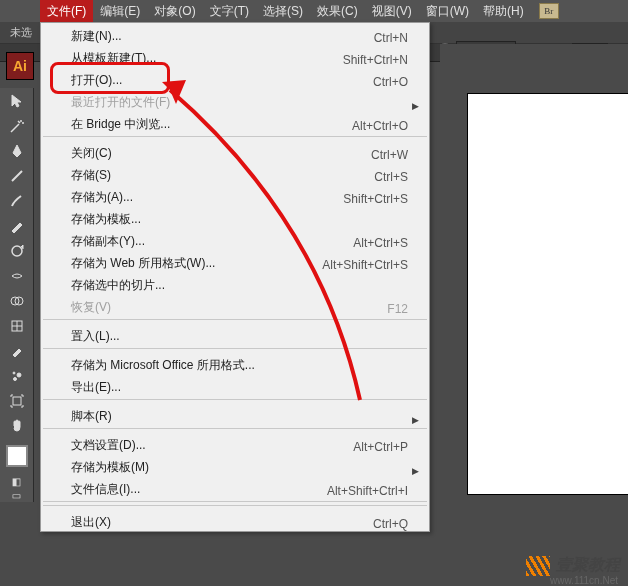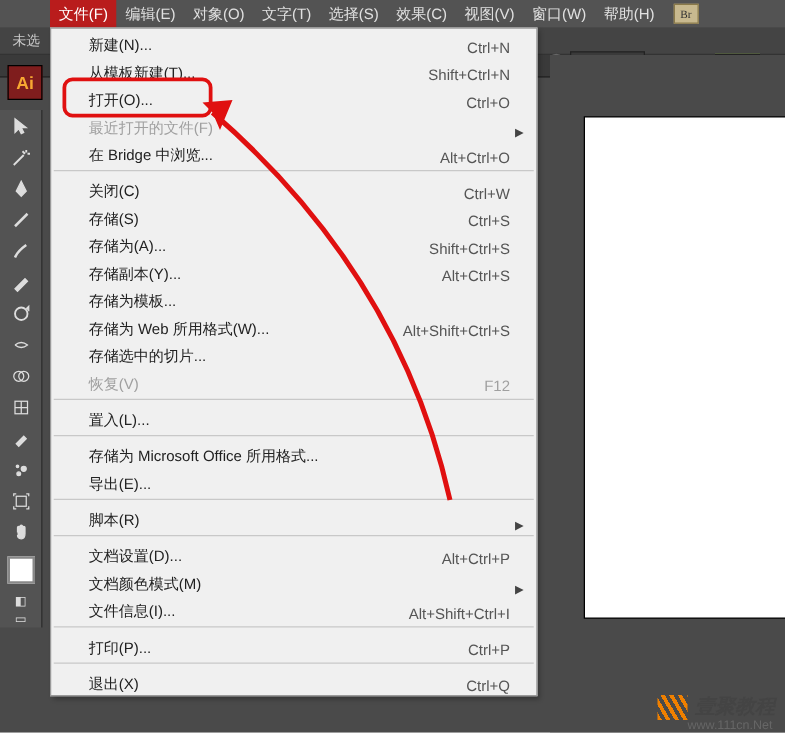--- a/index.html
+++ b/index.html
@@ -198,25 +198,25 @@
     </div>
     <div class="menu-item">
       <span class="label">存储(S)</span>
       <span class="shortcut">Ctrl+S</span>
     </div>
     <div class="menu-item">
       <span class="label">存储为(A)...</span>
       <span class="shortcut">Shift+Ctrl+S</span>
     </div>
     <div class="menu-item">
+      <span class="label">存储为模板...</span>
+    </div>
+    <div class="menu-item">
       <span class="label">存储副本(Y)...</span>
       <span class="shortcut">Alt+Ctrl+S</span>
-    </div>
-    <div class="menu-item">
-      <span class="label">存储为模板...</span>
     </div>
     <div class="menu-item">
       <span class="label">存储为 Web 所用格式(W)...</span>
       <span class="shortcut">Alt+Shift+Ctrl+S</span>
     </div>
     <div class="menu-item">
       <span class="label">存储选中的切片...</span>
     </div>
     <div class="menu-item disabled">
       <span class="label">恢复(V)</span>
@@ -237,32 +237,28 @@
     <div class="menu-item">
       <span class="label">脚本(R)</span>
       <span class="sub">▶</span>
     </div>
     <div class="menu-sep"></div>
     <div class="menu-item">
       <span class="label">文档设置(D)...</span>
       <span class="shortcut">Alt+Ctrl+P</span>
     </div>
     <div class="menu-item">
-      <span class="label">文档颜色模式(M)</span>
+      <span class="label">存储为模板(M)</span>
       <span class="sub">▶</span>
     </div>
     <div class="menu-item">
       <span class="label">文件信息(I)...</span>
       <span class="shortcut">Alt+Shift+Ctrl+I</span>
     </div>
     <div class="menu-sep"></div>
-    <div class="menu-item">
-      <span class="label">打印(P)...</span>
-      <span class="shortcut">Ctrl+P</span>
-    </div>
     <div class="menu-sep"></div>
     <div class="menu-item">
       <span class="label">退出(X)</span>
       <span class="shortcut">Ctrl+Q</span>
     </div>
   </div>
 
 <div class="highlight-box"></div>
 <svg class="arrow-svg" viewBox="0 0 280 360">
   <path d="M 250 340 Q 210 160 60 30" stroke="#e01010" stroke-width="4" fill="none"></path>

